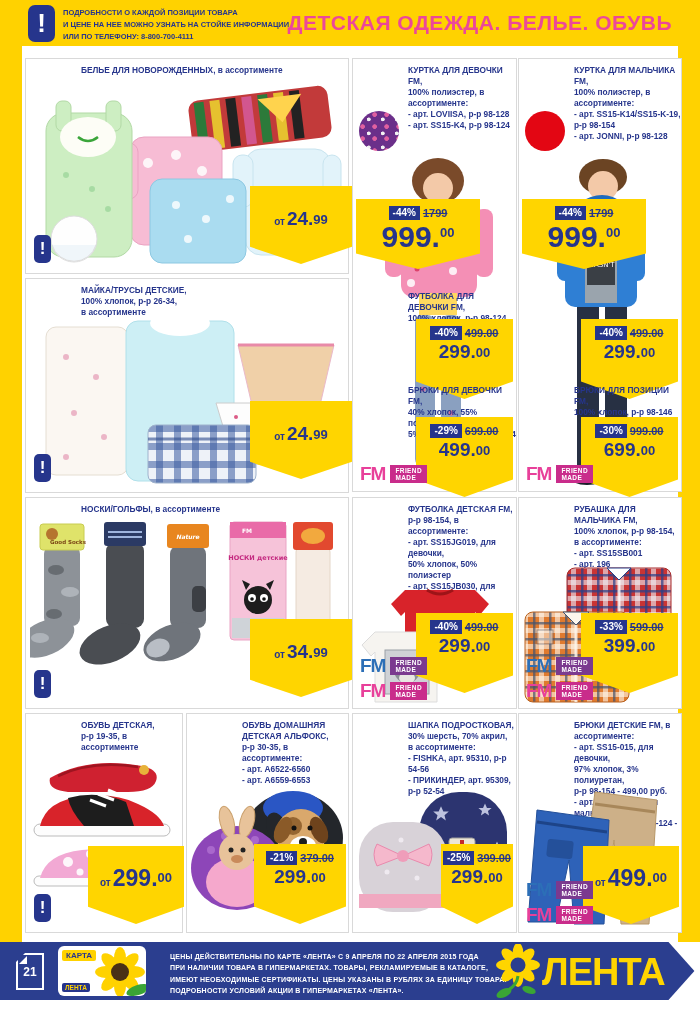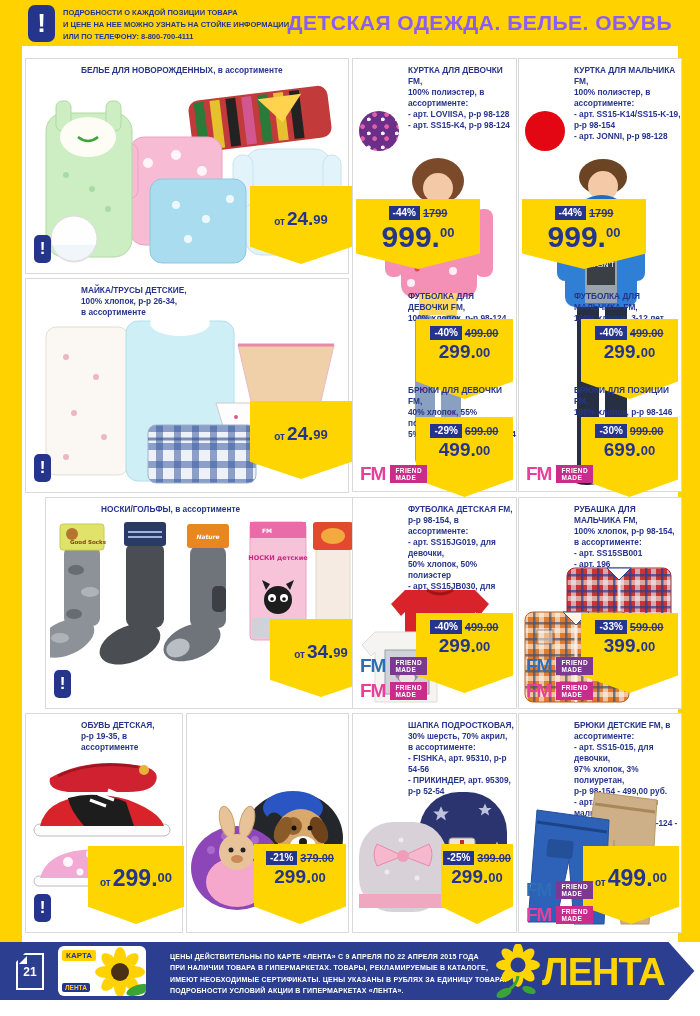--- a/index.html
+++ b/index.html
@@ -5,21 +5,21 @@
   html,body{margin:0;padding:0;}
   body{width:700px;height:1016px;background:#fff;font-family:"Liberation Sans",sans-serif;position:relative;overflow:hidden;}
   .page{position:absolute;inset:0;}
   
   .frame-top{position:absolute;left:0;top:0;width:700px;height:46px;background:#FFD200;}
   .frame-left{position:absolute;left:0;top:0;width:22px;height:942px;background:#FFD200;}
   .frame-right{position:absolute;right:0;top:0;width:22px;height:942px;background:#FFD200;}
   
   .hdr-alert{position:absolute;left:28px;top:5px;width:27px;height:37px;background:#26358C;border-radius:7px;color:#fff;font-weight:900;font-size:26px;display:flex;align-items:center;justify-content:center;}
   .hdr-notice{position:absolute;left:63px;top:7px;font-size:7.5px;font-weight:bold;color:#26358C;line-height:1.6;}
-  .hdr-title{position:absolute;right:28px;top:11px;font-size:21px;font-weight:bold;color:#8b5cf6;letter-spacing:.5px;}
+  .hdr-title{position:absolute;right:28px;top:11px;font-size:21px;font-weight:bold;color:#ec4899;letter-spacing:.5px;}
   .pre{white-space:pre-line;}
   
   .card{position:absolute;background:#fff;border:1px solid #d9d9d9;}
   .t{position:absolute;left:7px;top:6px;font-size:8.3px;font-weight:bold;color:#26358C;line-height:1.32;padding-left:48px;}
   .media{position:absolute;}
   .media svg{display:block;}
   
   .shield{position:absolute;background:#FFD500;clip-path:polygon(0 0,100% 0,100% 78%,50% 100%,0 78%);display:flex;flex-direction:column;align-items:center;}
   .from-badge{width:102px;height:78px;justify-content:center;padding-bottom:14px;box-sizing:border-box;}
   .price-line{display:flex;align-items:baseline;color:#26358C;}
@@ -238,21 +238,20 @@
     <div class="shield disc-badge big" style="left:3px;top:140px;">
       <div class="disc-row">
           <span class="disc-box">-44%</span>
           <span class="old-price">1799</span>
         </div>
       <div class="price-line">
           <span class="p-int">999.</span>
           <span class="p-dec">00</span>
         </div>
     </div>
-    <div class="t pre" style="top:232px;"><span>ФУТБОЛКА ДЛЯ МАЛЬЧИКА FM,</span><span class="pre" style="display:block;">100% хлопок, 3-12 лет</span></div>
     <div class="shield disc-badge" style="right:3px;top:260px;">
       <div class="disc-row">
           <span class="disc-box">-40%</span>
           <span class="old-price">499.00</span>
         </div>
       <div class="price-line">
           <span class="p-int">299.</span>
           <span class="p-dec">00</span>
         </div>
     </div>
@@ -318,21 +317,21 @@
     <div class="shield from-badge" style="right:-4px;top:122px;">
       <div class="price-line">
           <span class="p-prefix">от</span>
           <span class="p-int">24.</span>
           <span class="p-dec">99</span>
         </div>
     </div>
     <div class="alert-chip">!</div>
   </div>
 
-  <div class="card" style="left:25px;top:497px;width:322px;height:210px;margin-left:20px;">
+  <div class="card" style="left:25px;top:497px;width:322px;height:210px;">
     <div class="t">НОСКИ/ГОЛЬФЫ, в ассортименте</div>
     <div class="media" style="left:4px;top:22px;width:312px;height:182px;">
       <svg width="312" height="182" viewBox="0 0 312 182">
         <g transform="translate(14,6)">
           <rect x="0" y="20" width="36" height="80" rx="8" fill="#8d9298"></rect>
           <ellipse cx="2" cy="112" rx="30" ry="17" fill="#8d9298" transform="rotate(-24 2 112)"></ellipse>
           <g opacity=".8">
               <ellipse cx="12" cy="44" rx="8" ry="5" fill="#5e6368"></ellipse>
               <ellipse cx="26" cy="66" rx="9" ry="5" fill="#b7bcc2"></ellipse>
               <ellipse cx="10" cy="88" rx="8" ry="5" fill="#5e6368"></ellipse>
@@ -544,20 +543,24 @@
       <div class="price-line">
           <span class="p-prefix">от</span>
           <span class="p-int" style="font-size:23px;">299.</span>
           <span class="p-dec">00</span>
         </div>
     </div>
     <div class="alert-chip">!</div>
   </div>
 
   <div class="card" style="left:186px;top:713px;width:161px;height:218px;">
+    <div class="t pre">ОБУВЬ ДОМАШНЯЯ ДЕТСКАЯ АЛЬФОКС,
+р-р 30-35, в ассортименте:
+- арт. A6522-6560
+- арт. A6559-6553</div>
     <div class="media" style="left:2px;top:52px;width:156px;height:152px;">
       <svg width="156" height="152" viewBox="0 0 156 152">
         <g>
           <ellipse cx="104" cy="72" rx="50" ry="46" fill="#23262b"></ellipse>
           <ellipse cx="104" cy="42" rx="30" ry="17" fill="#2a56c4"></ellipse>
           <ellipse cx="88" cy="62" rx="10" ry="16" fill="#23262b" transform="rotate(-20 88 62)"></ellipse>
           <circle cx="112" cy="68" r="25" fill="#d9a86c"></circle>
           <circle cx="104" cy="60" r="9" fill="#8a5a28" opacity=".85"></circle>
           <ellipse cx="94" cy="64" rx="8" ry="14" fill="#8a5a28" transform="rotate(24 94 64)"></ellipse>
           <ellipse cx="130" cy="64" rx="8" ry="14" fill="#6e431c" transform="rotate(-24 130 64)"></ellipse>

